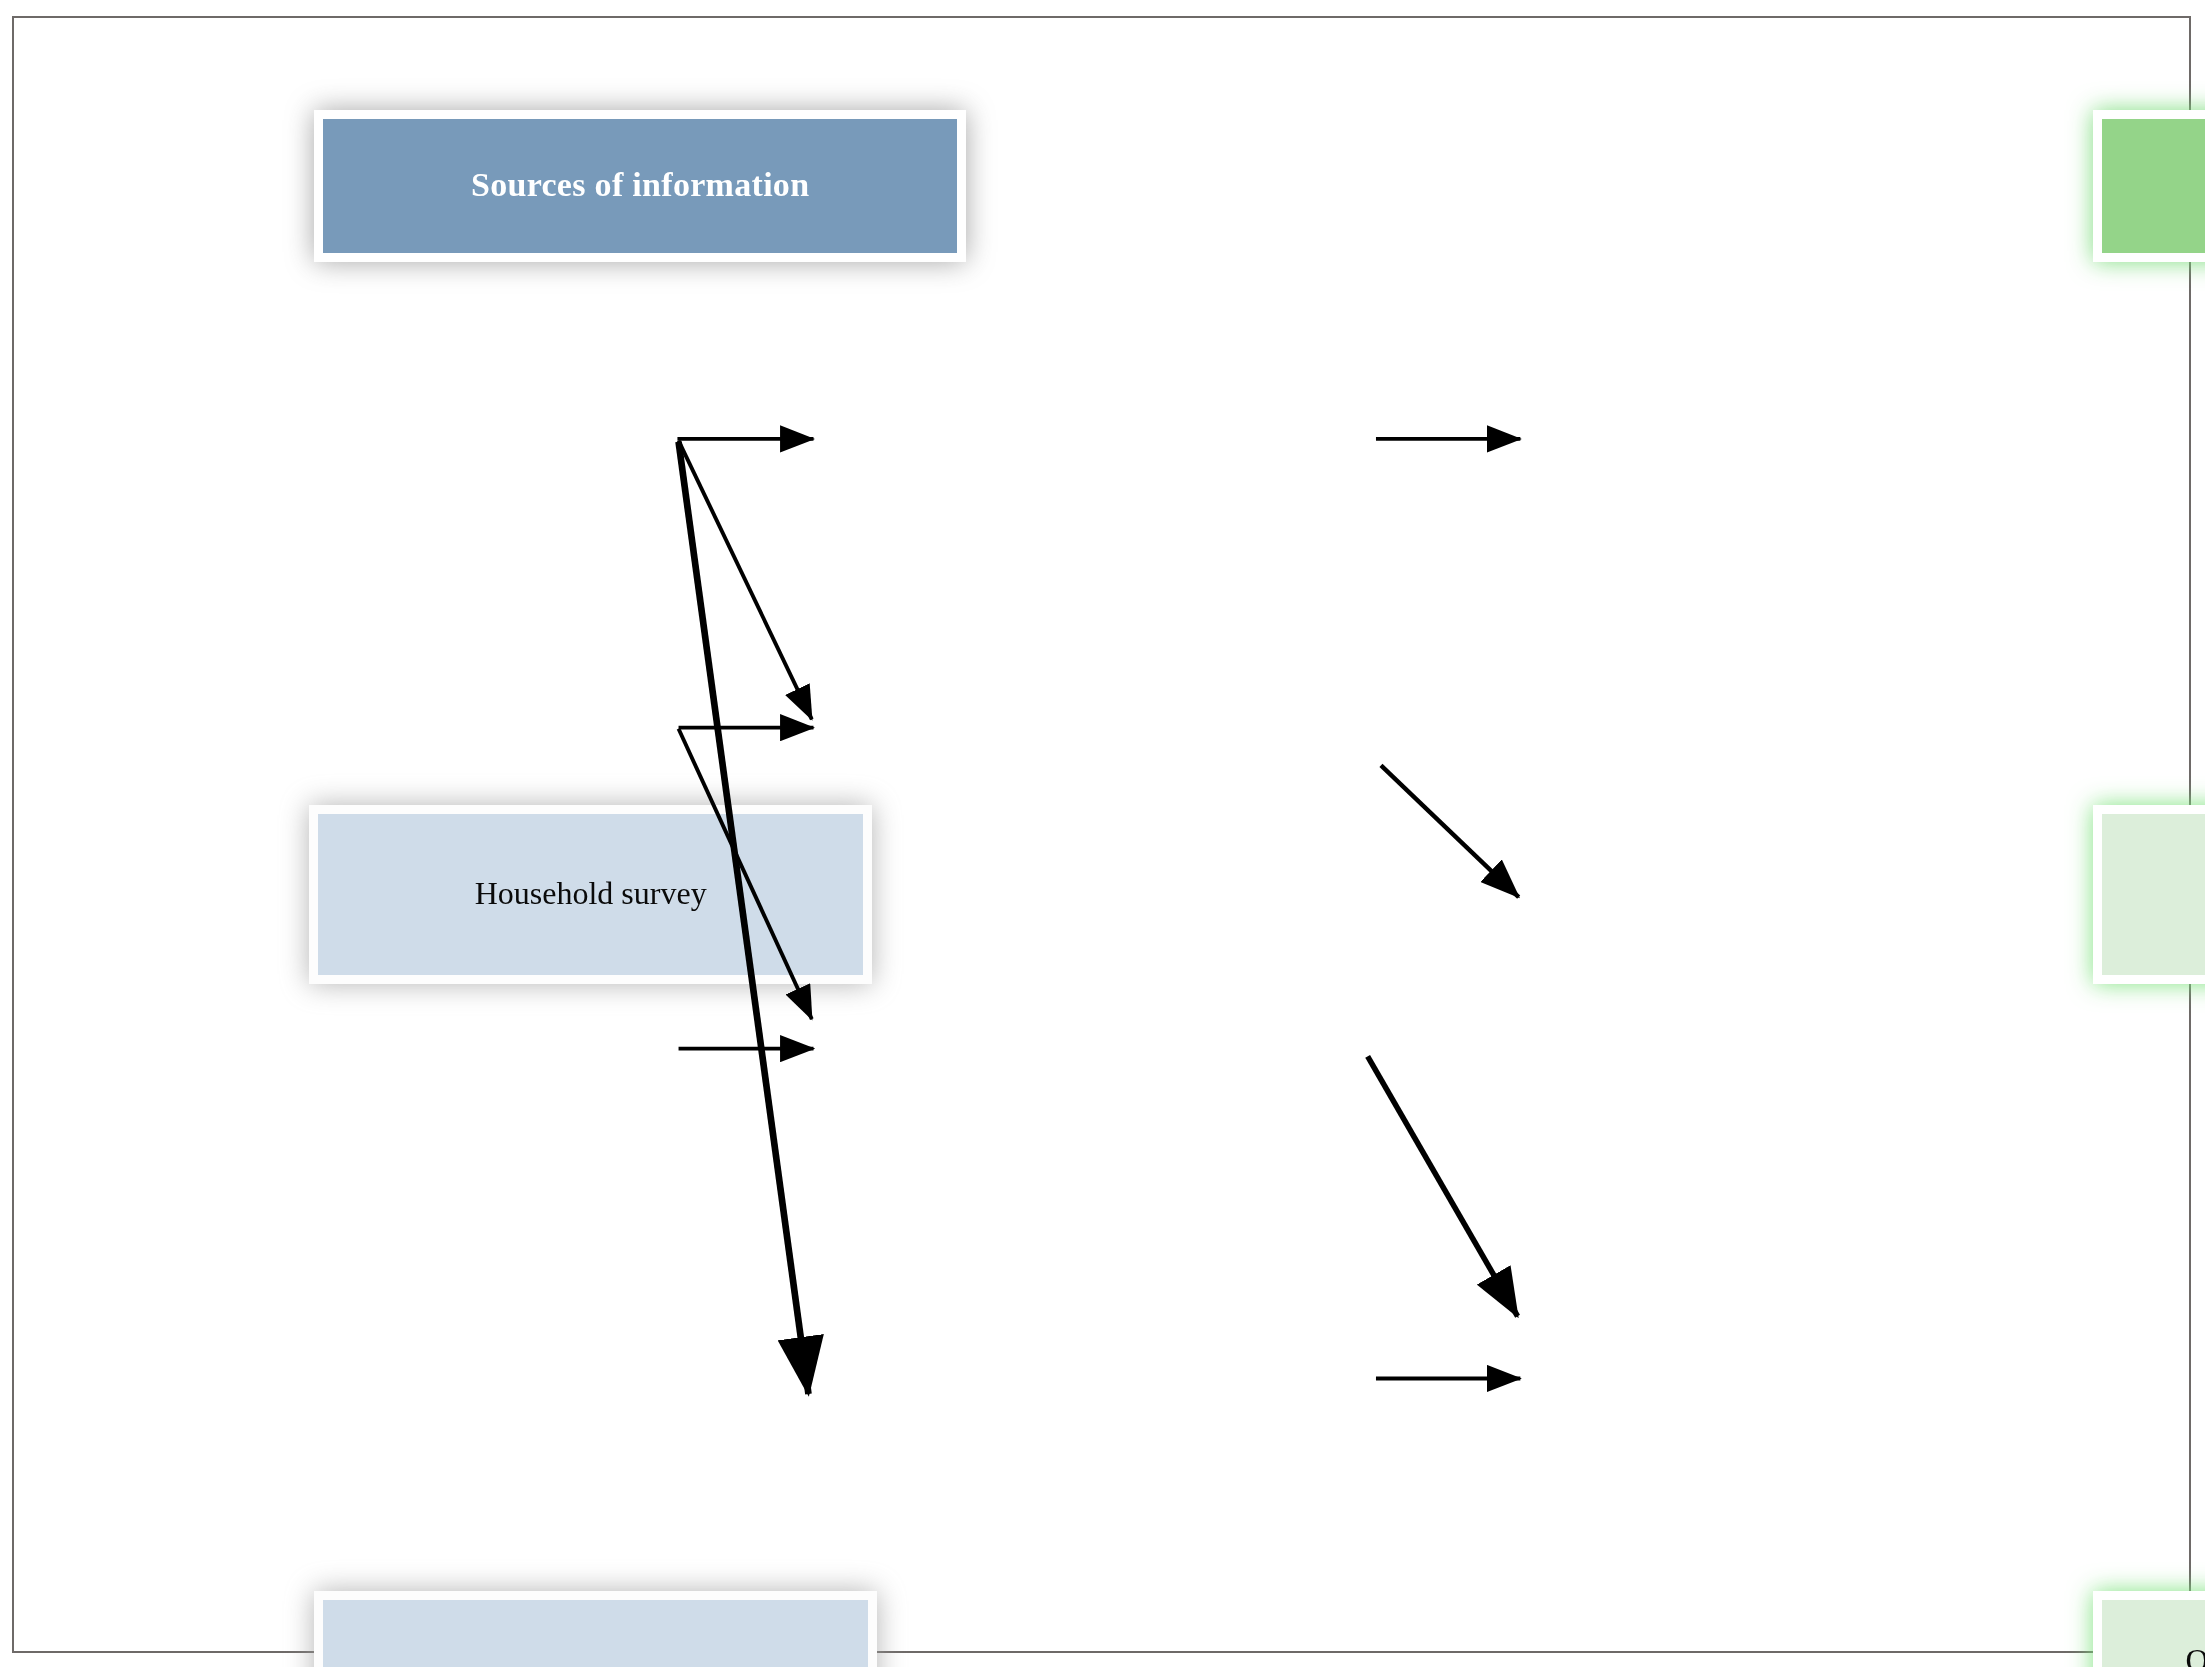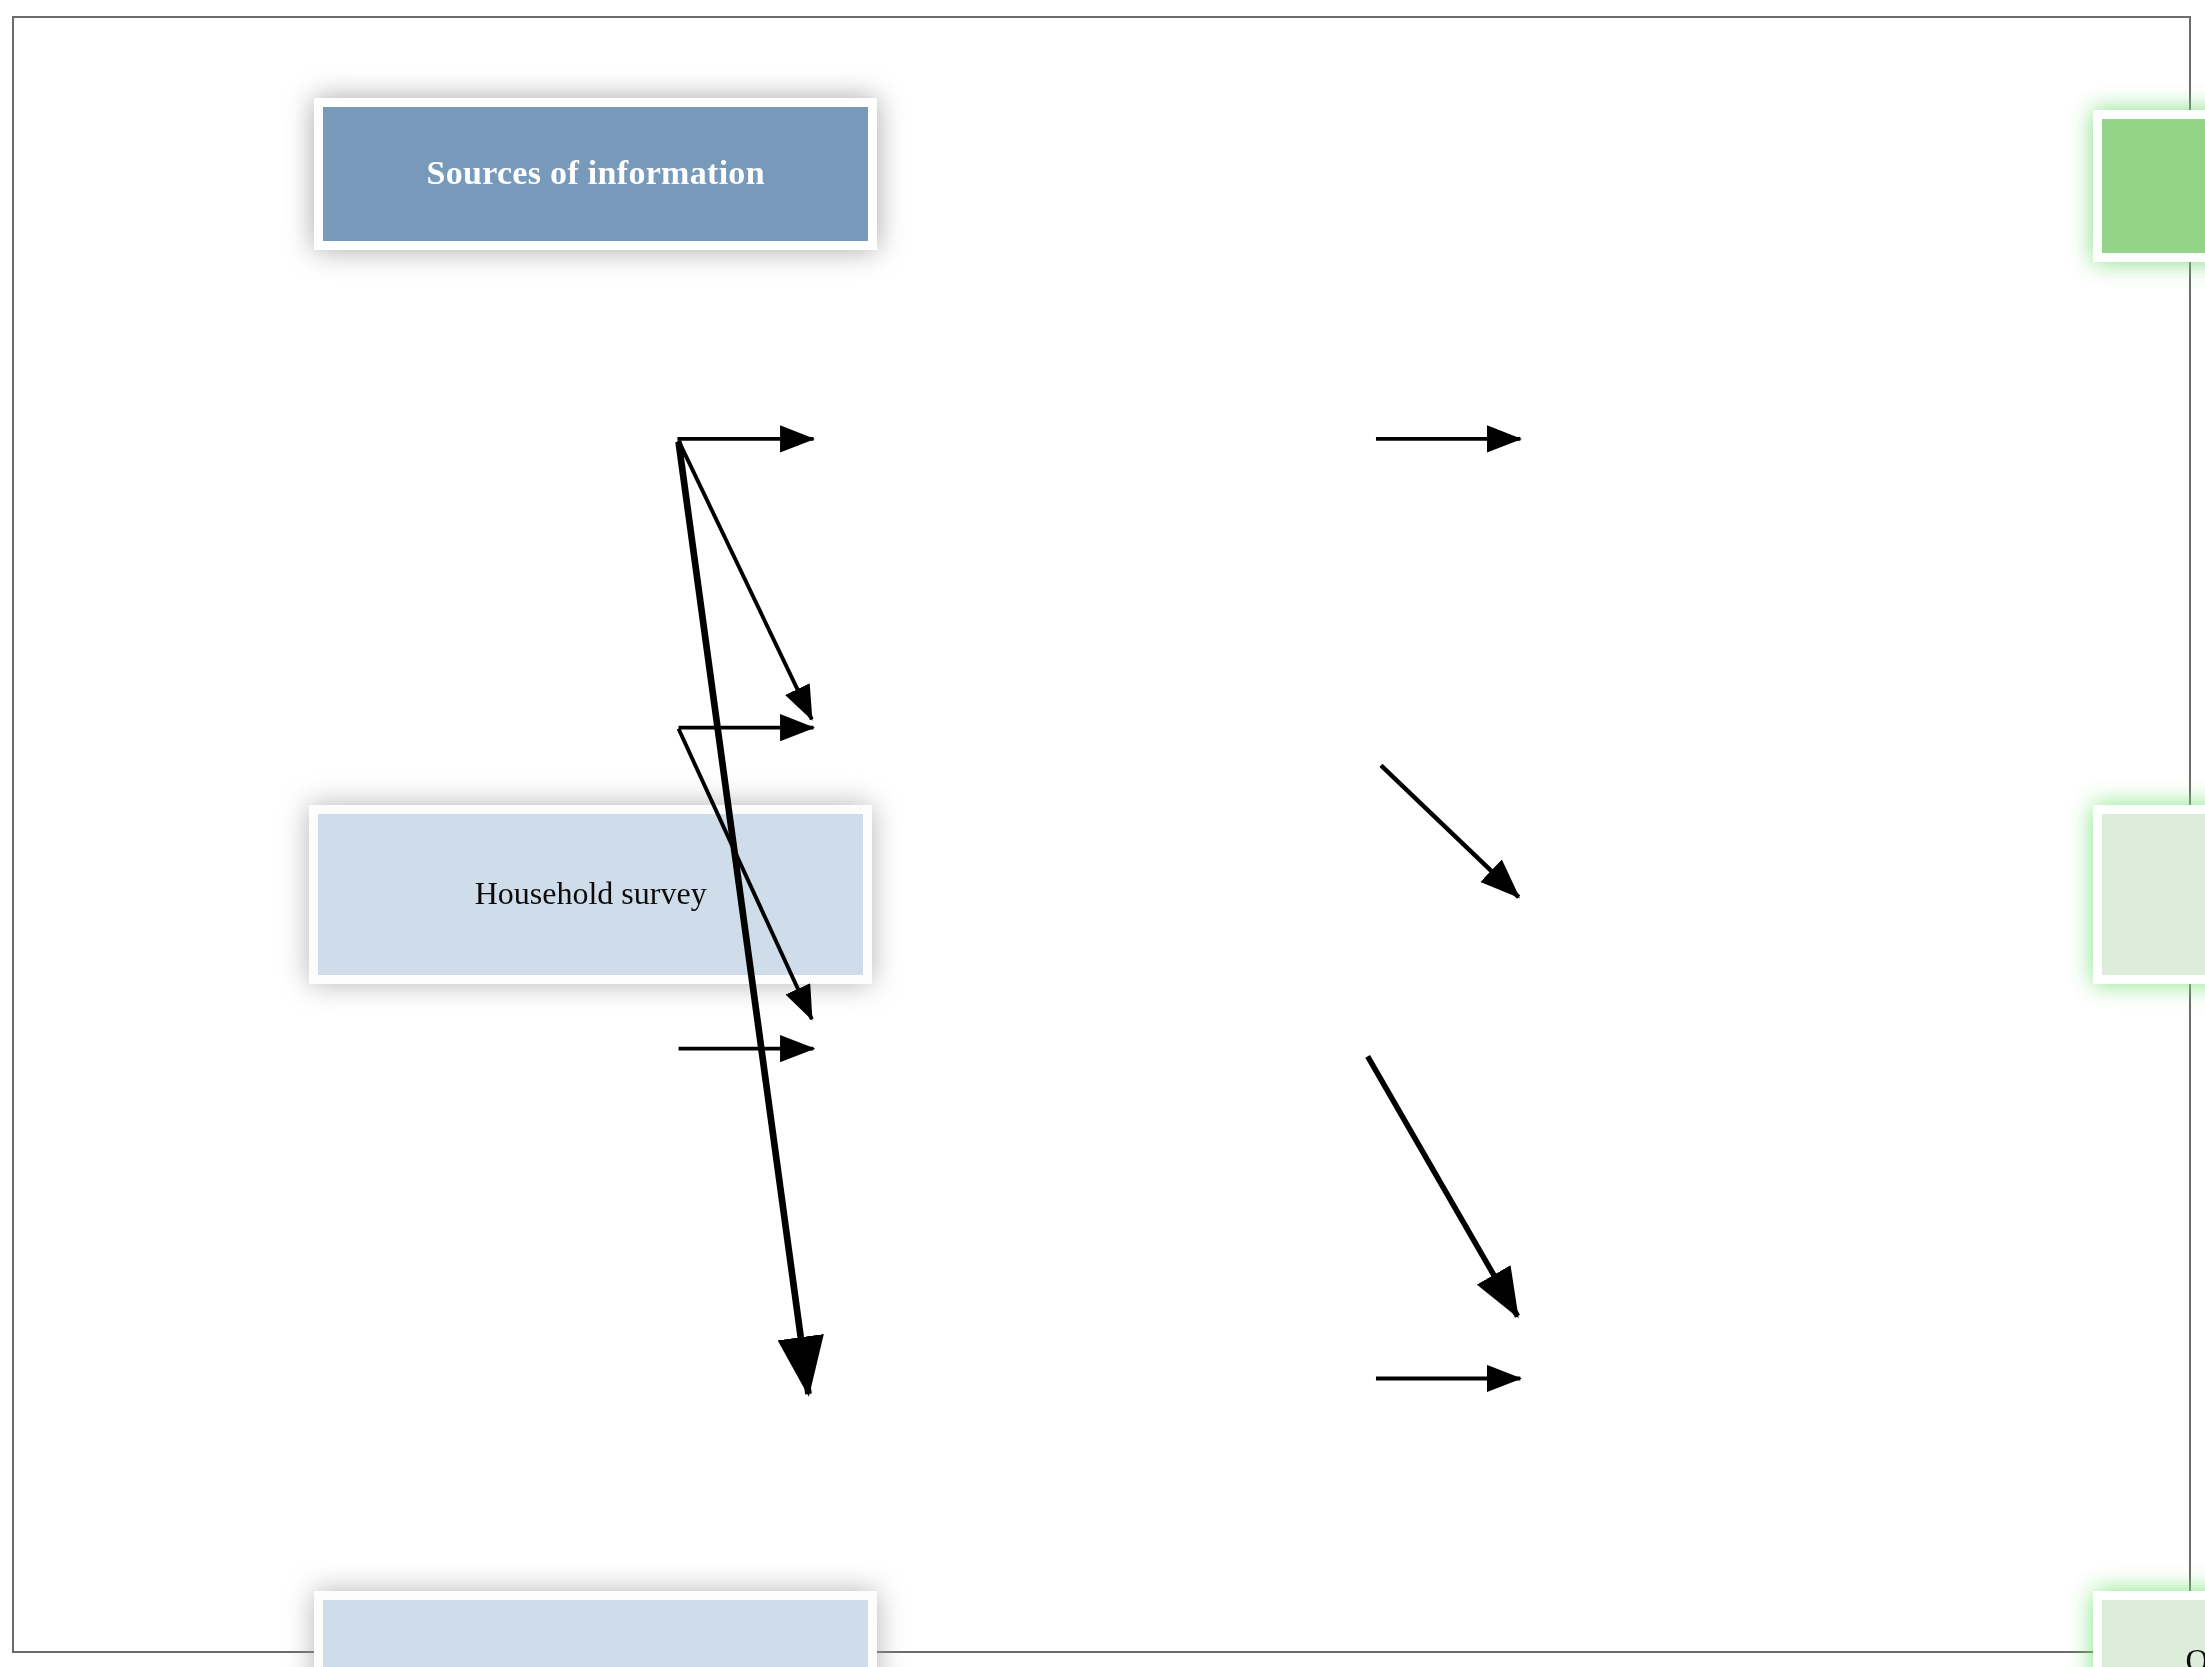--- a/index.html
+++ b/index.html
@@ -41,21 +41,21 @@
   .green-body .fill{inset:9px;background:#dceeda;}
 
   #arrows{position:absolute;left:0;top:0;width:2205px;height:1668px;pointer-events:none;z-index:5;}
 </style>
 </head>
 <body>
 
 <div id="stage">
   <div id="frame">
 
-    <div class="node hdr blue-hdr" style="left: 300px; top: 80px; width: 563px; height: 152px;">
+    <div class="node hdr blue-hdr" style="left: 300px; top: 92px; width: 652px; height: 152px;">
       <div class="ring"></div>
       <div class="fill">
         <span class="txt">Sources of information</span>
       </div>
     </div>
 
     <div class="node hdr green-hdr" style="left: 2079px; top: 92px; width: 563px; height: 152px;">
       <div class="ring"></div>
       <div class="fill">
         <span class="txt">Methodology</span>

